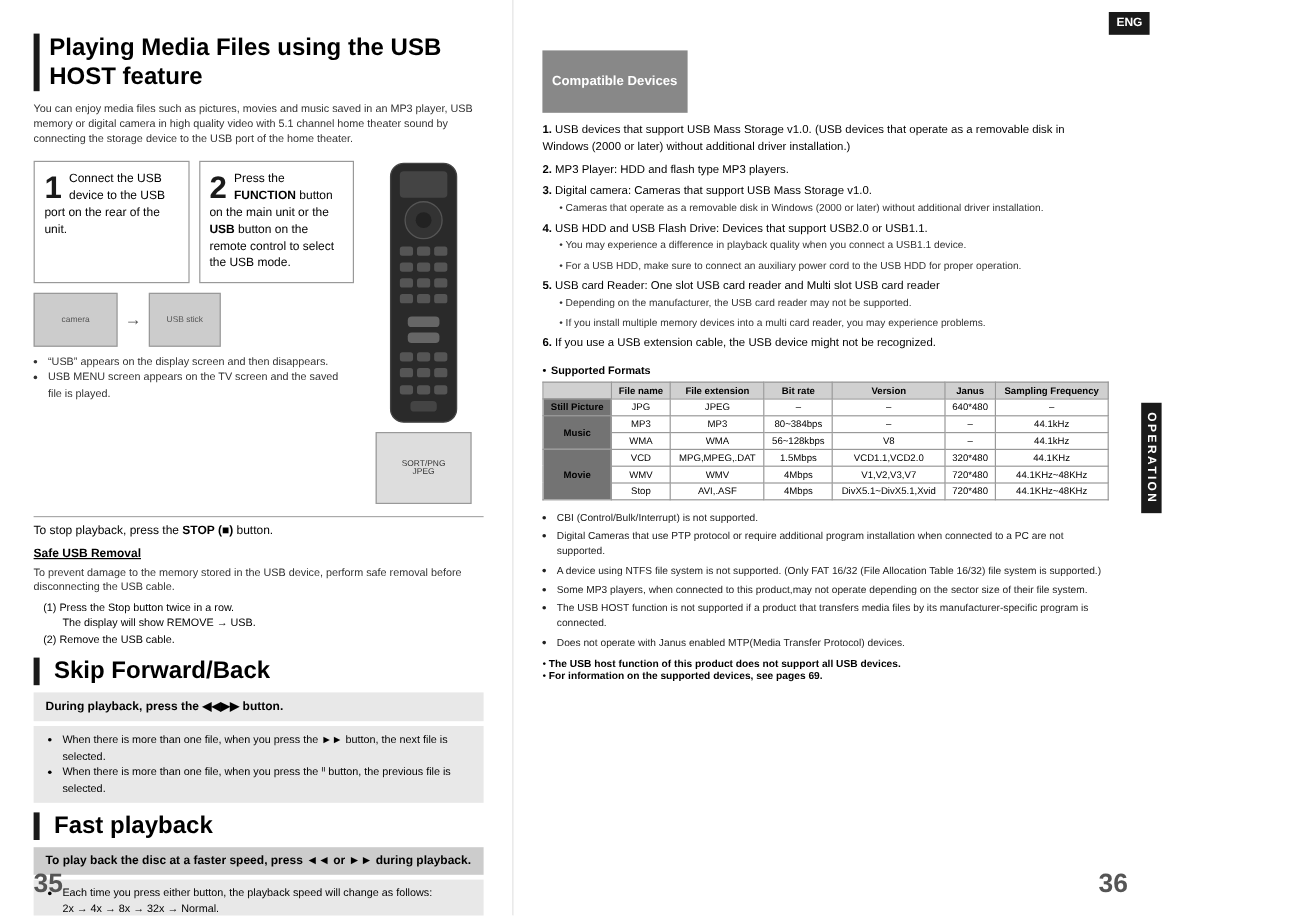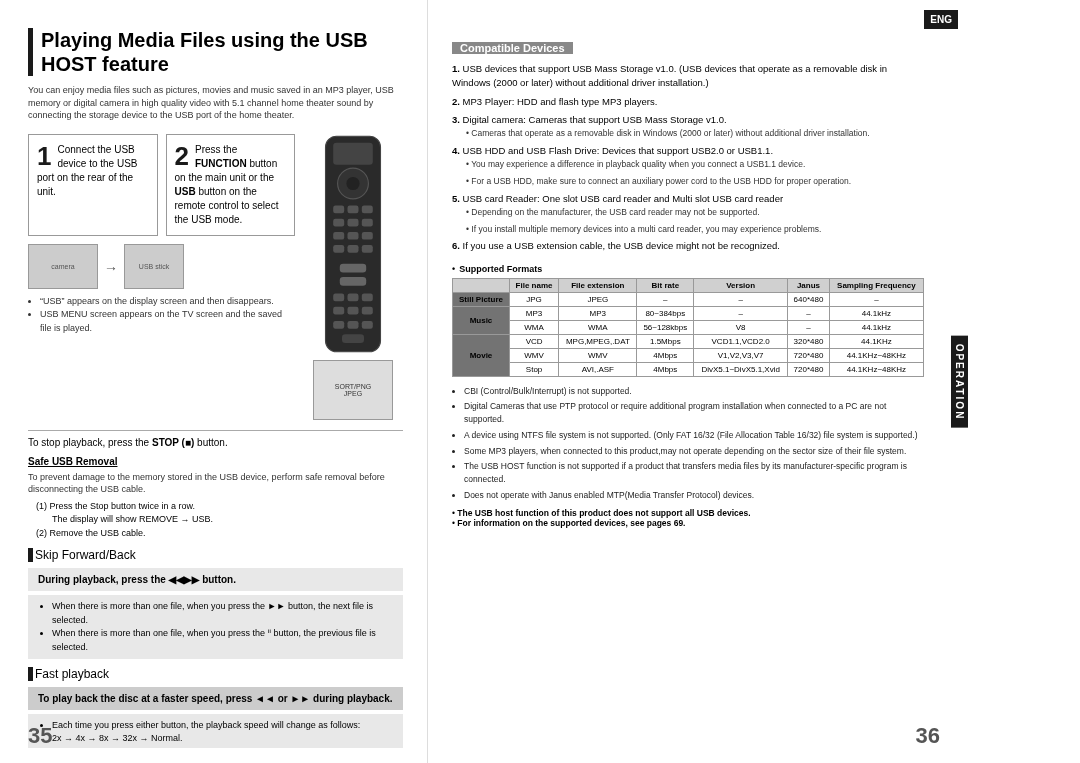--- a/index.html
+++ b/index.html
@@ -180,24 +180,24 @@
     }
 
     .safe-removal-steps {
       font-size: 9px;
       line-height: 1.5;
       padding-left: 8px;
     }
 
     
     .section-header {
-      font-size: 12px;
-      font-weight: normal;
+      font-size: 20px;
+      font-weight: bold;
       border-left: 5px solid #1a1a1a;
-      padding-left: 2px;
+      padding-left: 12px;
       margin-bottom: 6px;
       margin-top: 8px;
     }
 
     
     .highlight-box {
       background: #e8e8e8;
       padding: 6px 10px;
       font-size: 10px;
       margin-bottom: 4px;
@@ -242,21 +242,21 @@
       font-weight: bold;
       color: #555;
     }
 
     
     .compatible-devices-header {
       background: #888;
       color: #fff;
       font-weight: bold;
       font-size: 11px;
-      padding: 0 8px;
+      padding: 20px 8px;
       margin-bottom: 8px;
       display: inline-block;
     }
 
     .numbered-list {
       font-size: 9.5px;
       line-height: 1.5;
       padding-left: 0;
     }
 

